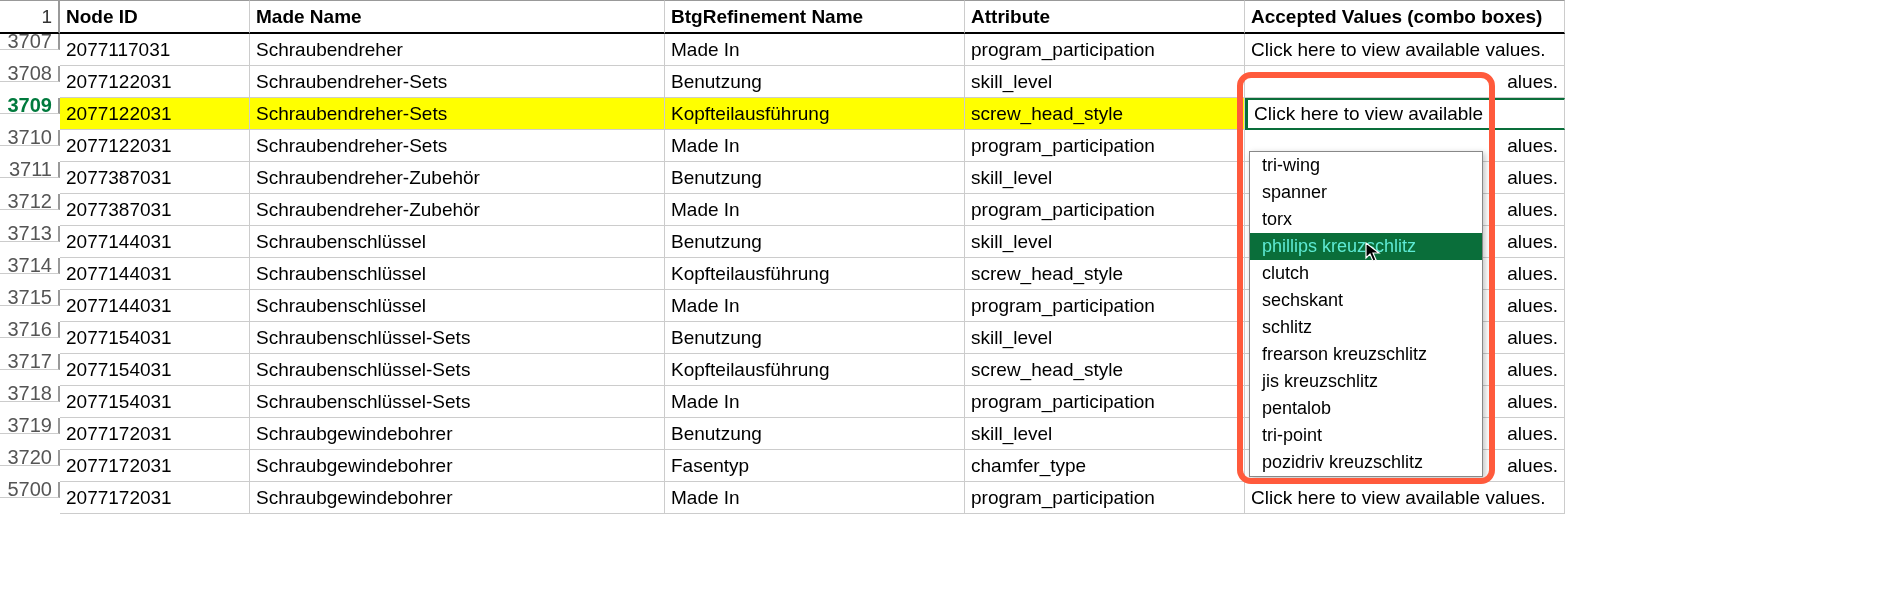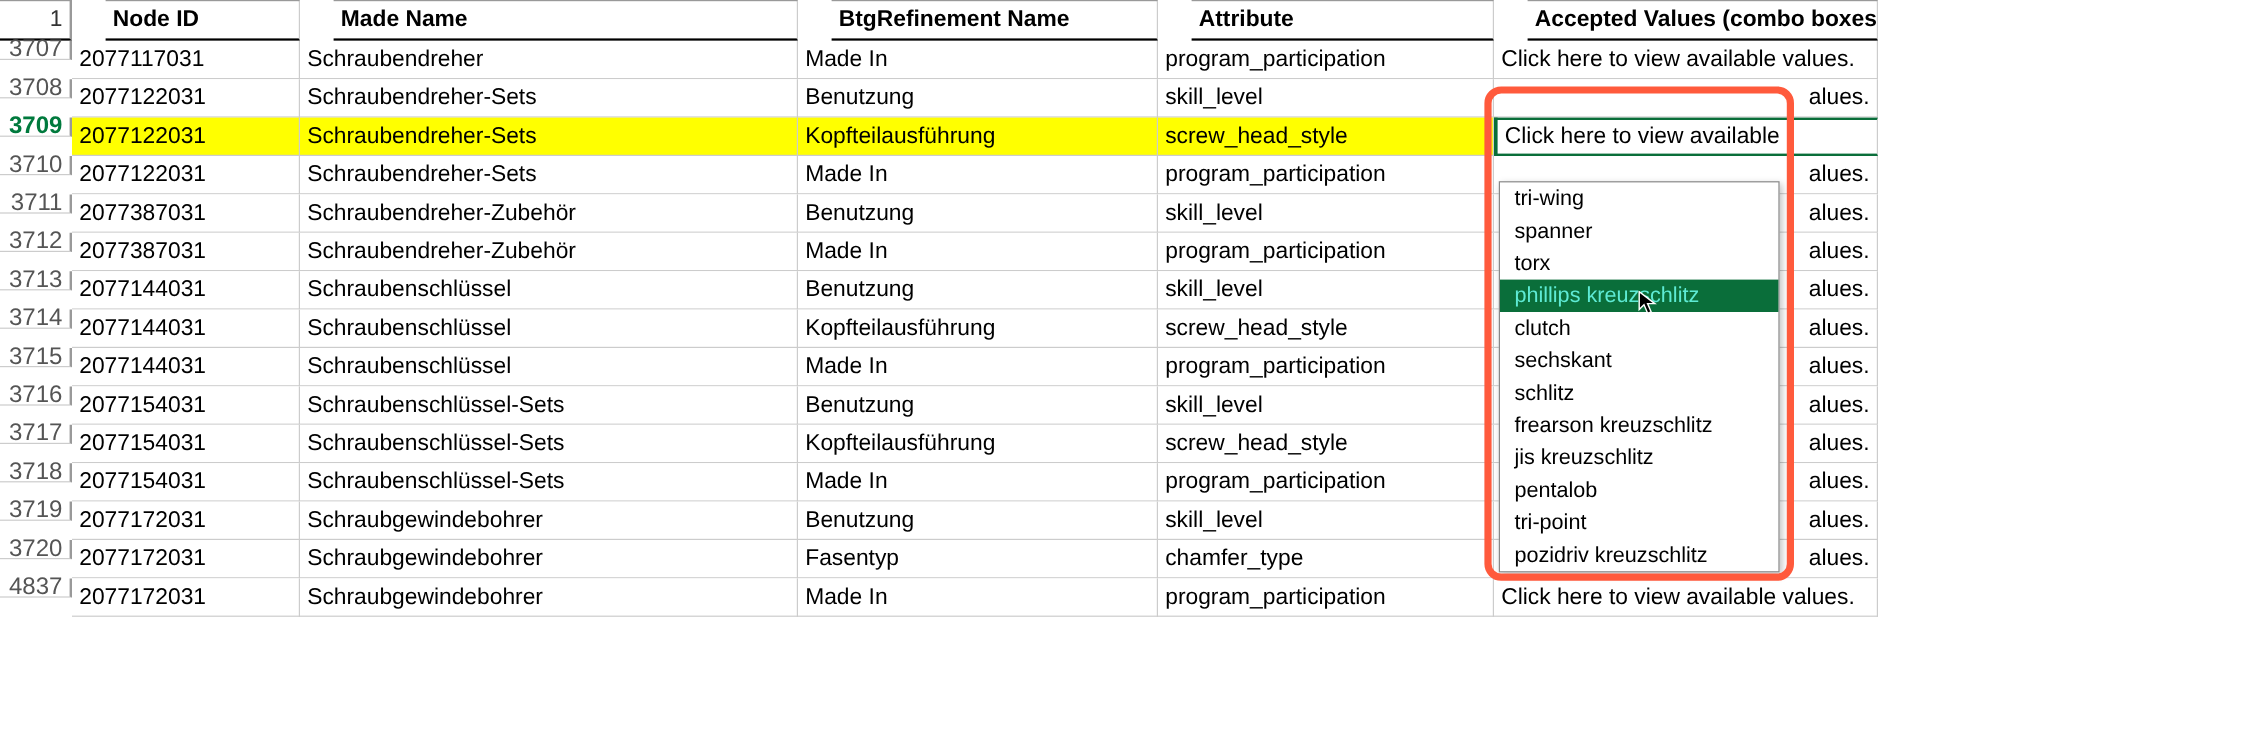--- a/index.html
+++ b/index.html
@@ -20,21 +20,20 @@
       background: #fff;
       border-top: 1px solid #999;
       border-bottom: 2px solid #000;
       border-right: 1px solid #ccc;
       padding: 4px 6px;
       height: 34px;
       display: flex;
       align-items: center;
       white-space: nowrap;
       overflow: hidden;
-      margin-left: 28px;
     }
     .rownum-hdr {
       background: #fff;
       border-top: 1px solid #999;
       border-bottom: 2px solid #000;
       border-right: 2px solid #999;
       padding: 4px 6px;
       height: 34px;
       display: flex;
       align-items: center;
@@ -126,21 +125,21 @@
     <div style="display: contents;"><div class="rownum">3711</div><div class="cell">2077387031</div><div class="cell">Schraubendreher-Zubehör</div><div class="cell">Benutzung</div><div class="cell">skill_level</div><div class="cell accepted-cell" style="justify-content: flex-end;">alues.</div></div>
     <div style="display: contents;"><div class="rownum">3712</div><div class="cell">2077387031</div><div class="cell">Schraubendreher-Zubehör</div><div class="cell">Made In</div><div class="cell">program_participation</div><div class="cell accepted-cell" style="justify-content: flex-end;">alues.</div></div>
     <div style="display: contents;"><div class="rownum">3713</div><div class="cell">2077144031</div><div class="cell">Schraubenschlüssel</div><div class="cell">Benutzung</div><div class="cell">skill_level</div><div class="cell accepted-cell" style="justify-content: flex-end;">alues.</div></div>
     <div style="display: contents;"><div class="rownum">3714</div><div class="cell">2077144031</div><div class="cell">Schraubenschlüssel</div><div class="cell">Kopfteilausführung</div><div class="cell">screw_head_style</div><div class="cell accepted-cell" style="justify-content: flex-end;">alues.</div></div>
     <div style="display: contents;"><div class="rownum">3715</div><div class="cell">2077144031</div><div class="cell">Schraubenschlüssel</div><div class="cell">Made In</div><div class="cell">program_participation</div><div class="cell accepted-cell" style="justify-content: flex-end;">alues.</div></div>
     <div style="display: contents;"><div class="rownum">3716</div><div class="cell">2077154031</div><div class="cell">Schraubenschlüssel-Sets</div><div class="cell">Benutzung</div><div class="cell">skill_level</div><div class="cell accepted-cell" style="justify-content: flex-end;">alues.</div></div>
     <div style="display: contents;"><div class="rownum">3717</div><div class="cell">2077154031</div><div class="cell">Schraubenschlüssel-Sets</div><div class="cell">Kopfteilausführung</div><div class="cell">screw_head_style</div><div class="cell accepted-cell" style="justify-content: flex-end;">alues.</div></div>
     <div style="display: contents;"><div class="rownum">3718</div><div class="cell">2077154031</div><div class="cell">Schraubenschlüssel-Sets</div><div class="cell">Made In</div><div class="cell">program_participation</div><div class="cell accepted-cell" style="justify-content: flex-end;">alues.</div></div>
     <div style="display: contents;"><div class="rownum">3719</div><div class="cell">2077172031</div><div class="cell">Schraubgewindebohrer</div><div class="cell">Benutzung</div><div class="cell">skill_level</div><div class="cell accepted-cell" style="justify-content: flex-end;">alues.</div></div>
     <div style="display: contents;"><div class="rownum">3720</div><div class="cell">2077172031</div><div class="cell">Schraubgewindebohrer</div><div class="cell">Fasentyp</div><div class="cell">chamfer_type</div><div class="cell accepted-cell" style="justify-content: flex-end;">alues.</div></div>
-    <div style="display: contents;"><div class="rownum">4837</div><div class="cell">2077172031</div><div class="cell">Schraubgewindebohrer</div><div class="cell">Made In</div><div class="cell">program_participation</div><div class="cell accepted-cell">Click here to view available values.</div></div>
+    <div style="display: contents;"><div class="rownum">5700</div><div class="cell">2077172031</div><div class="cell">Schraubgewindebohrer</div><div class="cell">Made In</div><div class="cell">program_participation</div><div class="cell accepted-cell">Click here to view available values.</div></div>
   </div>
 
 <div class="annot" id="annot" style="left: 1237px; top: 72px; width: 258px; height: 412px;"></div>
 
 <div class="dropdown" id="dropdown" style="left: 1249px; top: 128px; width: 234px;">
     <div class="opt">tri-wing</div>
     <div class="opt">spanner</div>
     <div class="opt">torx</div>
     <div class="opt sel">phillips kreuzschlitz</div>
     <div class="opt">clutch</div>

